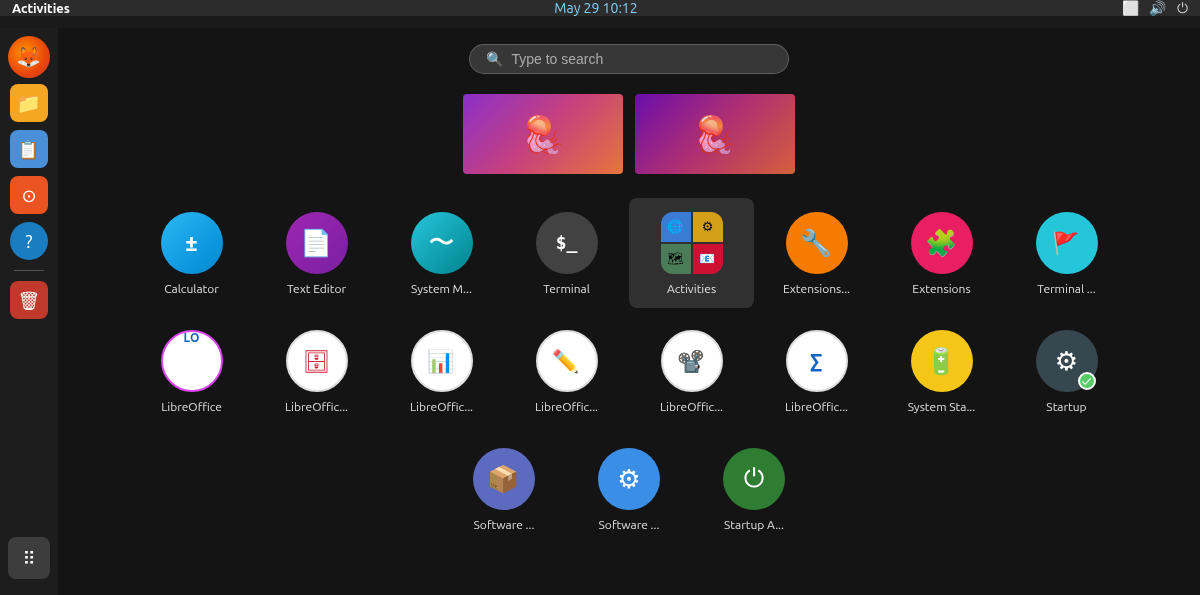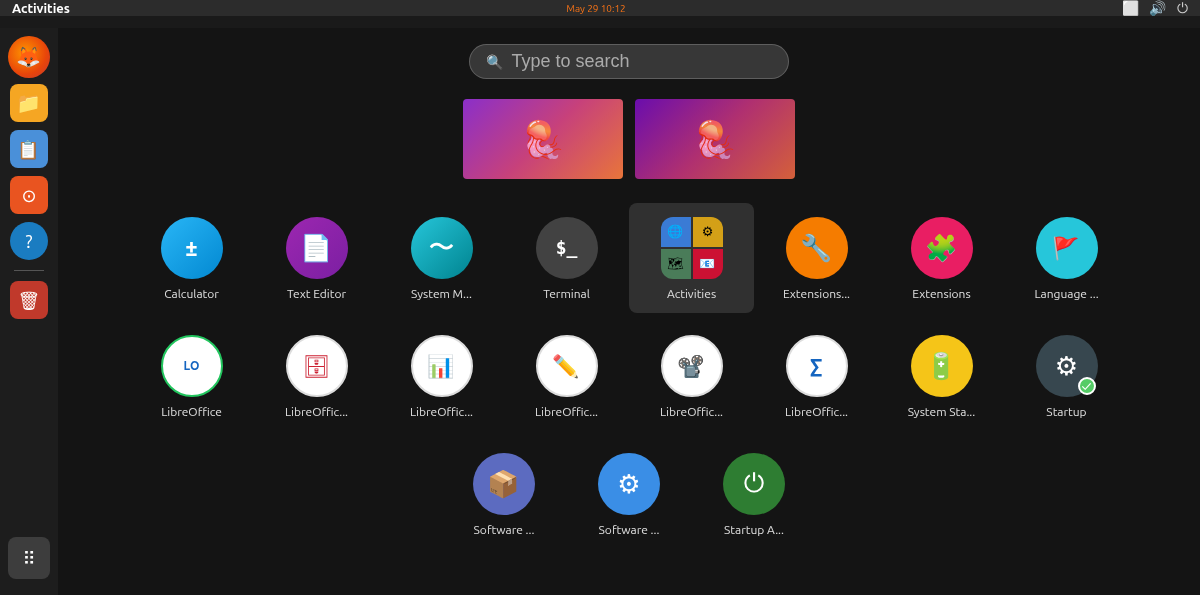--- a/index.html
+++ b/index.html
@@ -18,21 +18,21 @@
       top: 0; left: 0; right: 0;
       height: 16px;
       background: #2c2c2c;
       display: flex;
       align-items: center;
       justify-content: space-between;
       padding: 0 12px;
       z-index: 100;
     }
     #topbar-left { color: #fff; font-size: 13px; font-weight: 600; }
-    #topbar-center { color: #f97316; font-size: 10px; }
+    #topbar-center { color: #7dd3fc; font-size: 14px; }
     #topbar-right { display: flex; align-items: center; gap: 10px; }
     .topbar-icon { color: #ccc; font-size: 14px; cursor: pointer; }
 
     
     #dock {
       position: absolute;
       top: 28px; left: 0;
       width: 58px;
       bottom: 0;
       background: rgba(30,30,30,0.95);
@@ -158,21 +158,21 @@
       padding: 6px 16px;
       width: 320px;
       margin-bottom: 20px;
       border: 1px solid rgba(255,255,255,0.2);
     }
     #search-bar input {
       background: transparent;
       border: none;
       outline: none;
       color: #3b82f6;
-      font-size: 18px;
+      font-size: 14px;
       width: 260px;
     }
     #search-bar input::placeholder { color: #aaa; }
     .search-icon-char { color: #aaa; margin-right: 8px; font-size: 14px; }
 
     
     #workspaces {
       display: flex;
       gap: 12px;
       margin-bottom: 24px;
@@ -381,29 +381,29 @@
         <span class="app-label">Extensions...</span>
       </div>
 
       <div class="app-item">
         <div class="app-icon-circle extensions-bg" style="color:white; font-size:26px;">🧩</div>
         <span class="app-label">Extensions</span>
       </div>
 
       <div class="app-item">
         <div class="app-icon-circle language-bg" style="color:white; font-size:22px; font-weight:bold;">🚩</div>
-        <span class="app-label">Language ...</span>
+        <span class="app-label">Terminal ...</span>
       </div>
 
     </div>
 
     <div class="app-row">
 
       <div class="app-item">
-        <div class="app-icon-circle" style="background: white; border: 2px solid #22c55e; color: #2b579a; font-size:16px; font-weight:bold; flex-direction:column; display:flex; align-items:center; justify-content:center;">
+        <div class="app-icon-circle" style="background: white; border: 2px solid #d946ef; color: #2b579a; font-size:16px; font-weight:bold; flex-direction:column; display:flex; align-items:center; justify-content:flex-start;">
           <span style="color:#1565c0; font-size:12px; line-height:1;">LO</span>
         </div>
         <span class="app-label">LibreOffice</span>
       </div>
 
       <div class="app-item">
         <div class="app-icon-circle" style="background: white; border:2px solid #ddd; color: #c23;">
           <span style="font-size:22px;">🗄</span>
         </div>
         <span class="app-label">LibreOffic...</span>

